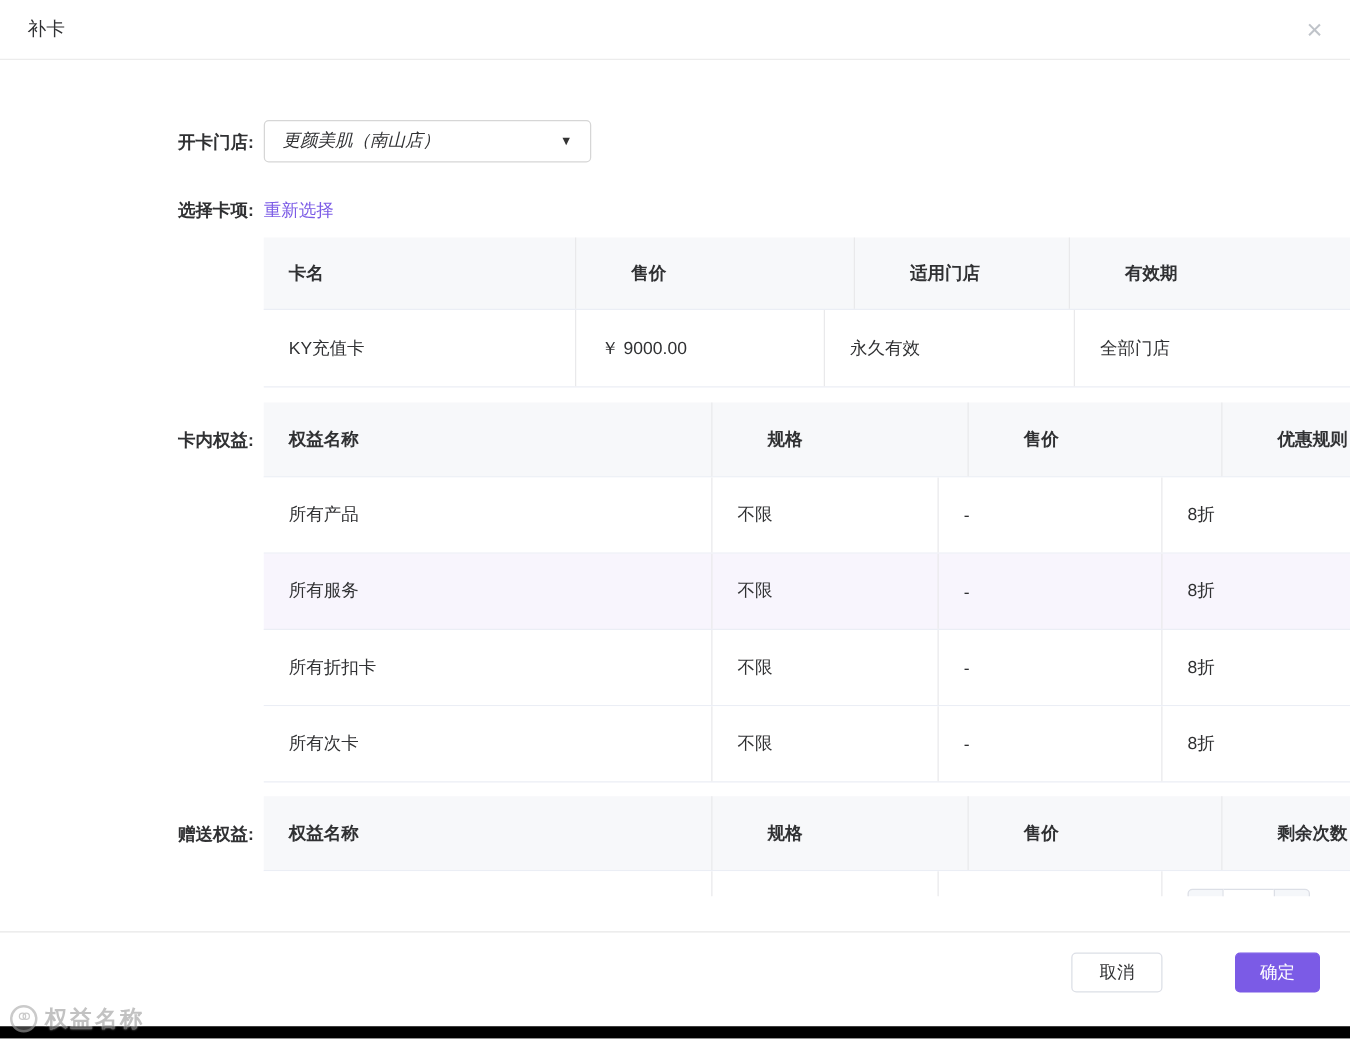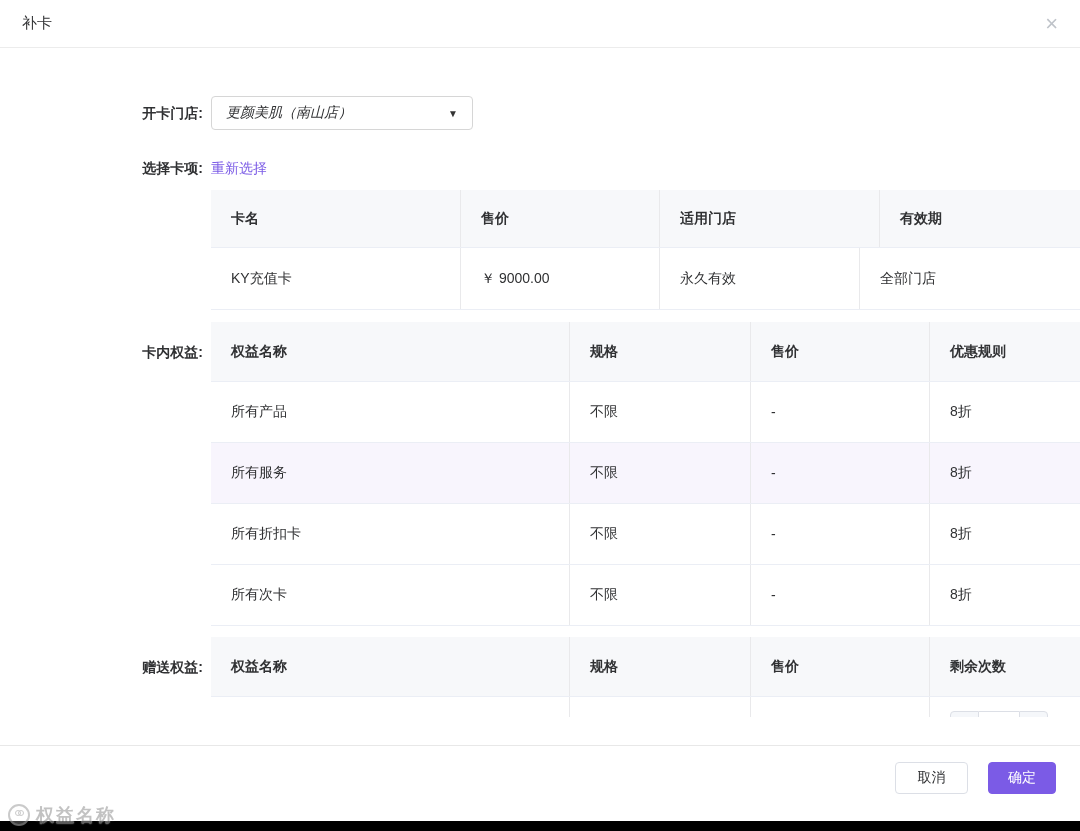--- a/index.html
+++ b/index.html
@@ -30,21 +30,21 @@
 
   .row-card .flabel { line-height:20px; }
   .link { display:inline-block; color:#7B5BE6; font-size:14px; font-weight:500;
     line-height:20px; margin-bottom:12px; cursor:pointer; }
 
   .row-benefits .flabel, .row-gift .flabel { line-height:60px; }
 
   
   .tbl { width:100%; font-size:14px; color:#303133; }
   .tr { display:flex; background:#fff; border-bottom:1px solid #ebeef5; }
-  .tr.th { background:#f7f8fa; font-weight:700; }
+  .tr.th { background:#f7f8fa; font-weight:700;gap:24px; }
   .tr.hl { background:#f8f5fd; }
   .td { display:flex; align-items:center; padding:0 20px; min-width:0;
     border-right:1px solid #e9e9eb; white-space:nowrap; overflow:hidden; }
   .td:last-child { border-right:none; }
 
   .card-tbl { margin-bottom:12px; }
   .card-tbl .tr { height:62px; }
   .card-tbl .tr.th { height:58px; }
   .card-tbl .c1 { width:250px; } .card-tbl .c2 { width:199px; }
   .card-tbl .c3 { width:200px; } .card-tbl .c4 { flex:1; }
@@ -67,21 +67,21 @@
     color:#606266; cursor:pointer; }
   .st-btn.minus { border-radius:4px 0 0 4px; }
   .st-btn.plus  { border-radius:0 4px 4px 0; }
   .st-input { width:40px; height:28px; border:1px solid #dcdfe6; border-left:none;
     border-right:none; text-align:center; font-size:13px; outline:none;
     font-family:"Liberation Sans","DejaVu Sans",sans-serif; }
 
   
   .dialog-footer { position:absolute; left:0; right:0; top:745px; bottom:0;
     border-top:1px solid #e8e8e8; background:#fff; display:flex;
-    justify-content:flex-end; align-items:flex-start; gap:20px; padding:16px 24px 0 0; }
+    justify-content:flex-end; align-items:flex-start; gap:58px; padding:16px 24px 0 0; }
   .btn { height:32px; border-radius:4px; font-size:14px; display:flex;
     align-items:center; justify-content:center; cursor:pointer; }
   .btn-cancel { width:73px; background:#fff; border:1px solid #dcdfe6; color:#303133; }
   .btn-confirm { width:68px; background:#7B5BE6; border:1px solid #7B5BE6; color:#fff; }
 
   
   .bottom-bar { position:absolute; left:0; right:0; bottom:0; height:10px; background:#000; z-index:5; }
   .watermark { position:absolute; left:8px; bottom:4px; z-index:6; display:flex;
     align-items:center; gap:6px; opacity:0.6; }
   .wm-logo { width:22px; height:22px; border:2px solid #a8a8a8; border-radius:50%;

